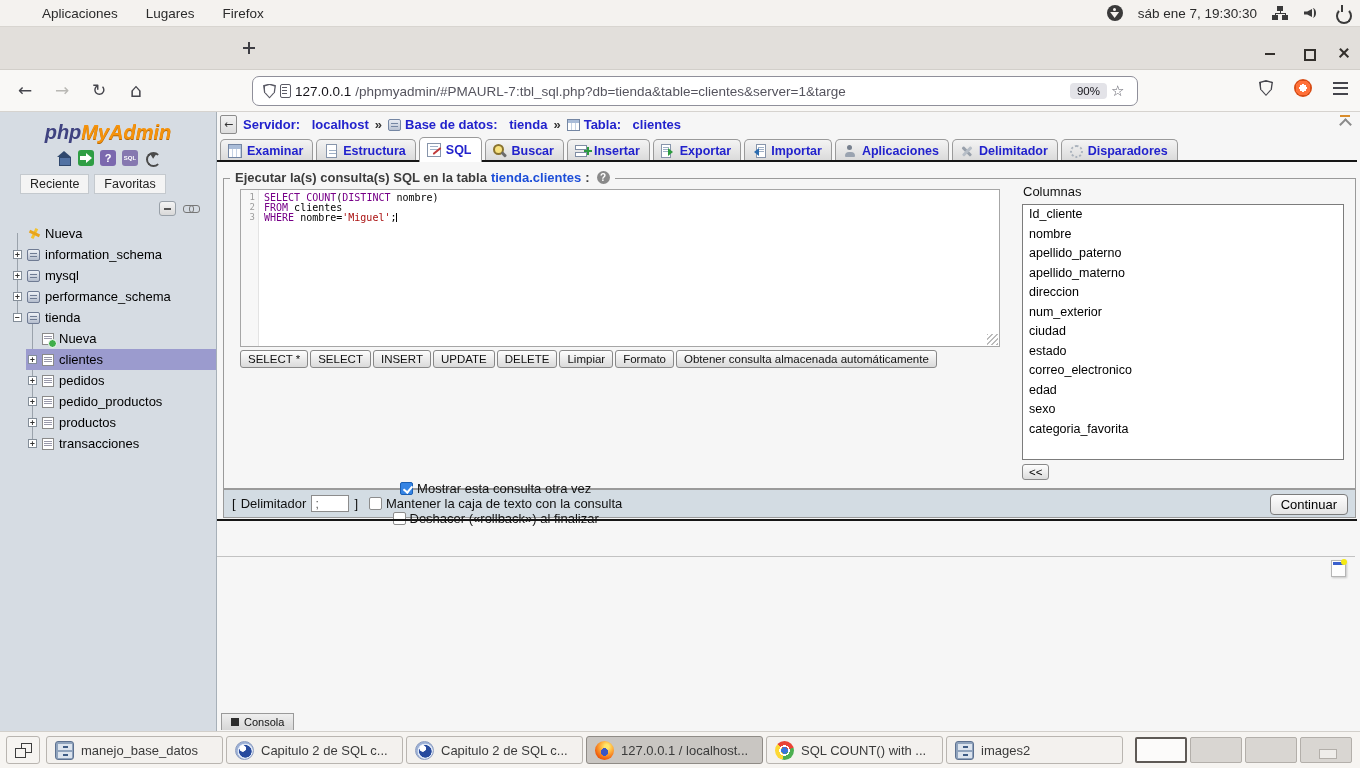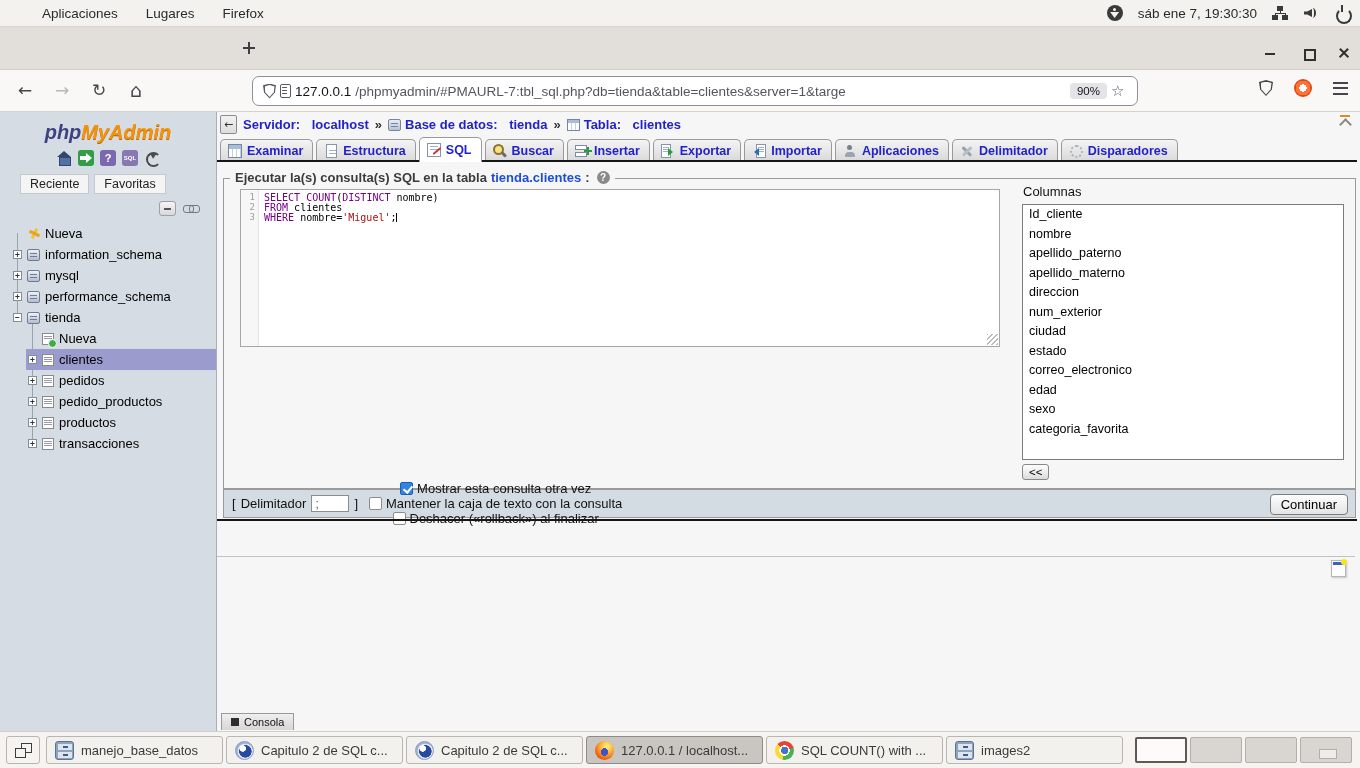--- a/index.html
+++ b/index.html
@@ -479,20 +479,30 @@
             <div class="gnum">3</div>
           </div>
         <div class="codearea">
             <div class="cmline"><span class="tk-k">SELECT</span><span class="tk-p"> </span><span class="tk-k">COUNT</span><span class="tk-p">(</span><span class="tk-k">DISTINCT</span><span class="tk-p"> nombre)</span></div>
             <div class="cmline"><span class="tk-k">FROM</span><span class="tk-p"> clientes</span></div>
             <div class="cmline"><span class="tk-k">WHERE</span><span class="tk-p"> nombre=</span><span class="tk-s">'Miguel'</span><span class="tk-p">;</span><span class="cm-cursor"></span></div>
           </div>
         <span class="rsz"></span>
       </div>
 
+      <div class="actions">
+          <button class="sqlbtn">SELECT *</button>
+          <button class="sqlbtn">SELECT</button>
+          <button class="sqlbtn">INSERT</button>
+          <button class="sqlbtn">UPDATE</button>
+          <button class="sqlbtn">DELETE</button>
+          <button class="sqlbtn">Limpiar</button>
+          <button class="sqlbtn">Formato</button>
+          <button class="sqlbtn">Obtener consulta almacenada automáticamente</button>
+        </div>
 
       <div class="colslabel">Columnas</div>
       <div class="colslist">
           <div class="colitem">Id_cliente</div>
           <div class="colitem">nombre</div>
           <div class="colitem">apellido_paterno</div>
           <div class="colitem">apellido_materno</div>
           <div class="colitem">direccion</div>
           <div class="colitem">num_exterior</div>
           <div class="colitem">ciudad</div>

